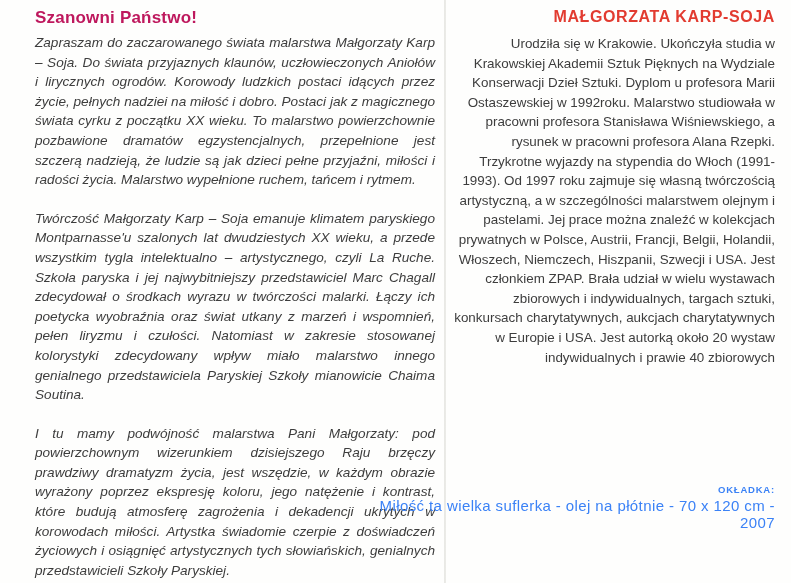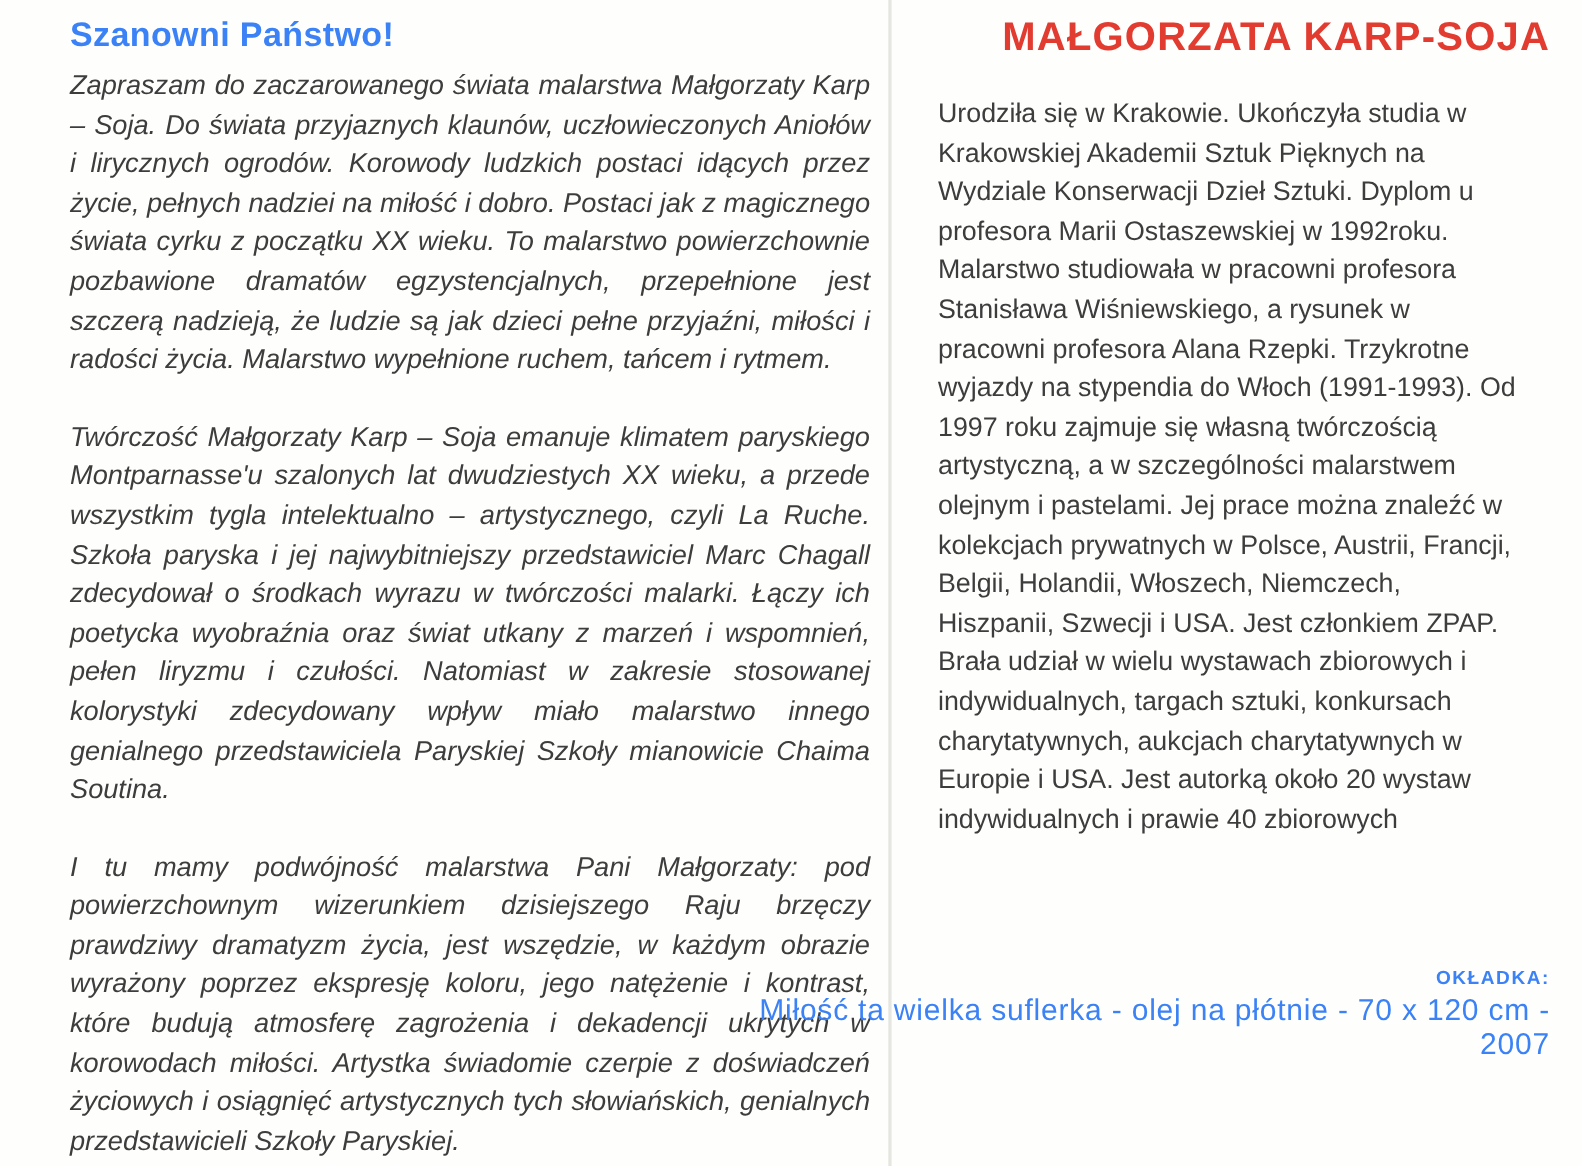--- a/index.html
+++ b/index.html
@@ -31,52 +31,52 @@
   
   .left-col {
     position: absolute;
     left: 35px;
     top: 8px;
     width: 400px;
   }
   .left-heading {
     font-size: 17px;
     font-weight: bold;
-    color: #3b82f6;
+    color: #be185d;
     margin: 0 0 5px 0;
     letter-spacing: 0.2px;
   }
   .left-col p.body-par {
     margin: 0 0 19px 0;
     font-size: 13.6px;
     line-height: 19.6px;
     text-align: justify;
     font-style: italic;
   }
 
   
   .right-col {
     position: absolute;
     right: 16px;
     top: 8px;
     width: 322px;
     text-align: right;
   }
   .right-heading {
-    font-size: 20px;
+    font-size: 16px;
     font-weight: bold;
     color: #e23b30;
     margin: 0 0 8px 0;
     letter-spacing: 0.6px;
   }
   .bio {
     font-size: 13.4px;
     line-height: 19.6px;
-    text-align: left;
-    margin: 16px;
+    text-align: right;
+    margin: 0;
   }
 
   
   .cover-credit {
     position: absolute;
     right: 16px;
     top: 484px;
     width: 420px;
     text-align: right;
     color: #3b82f6;

